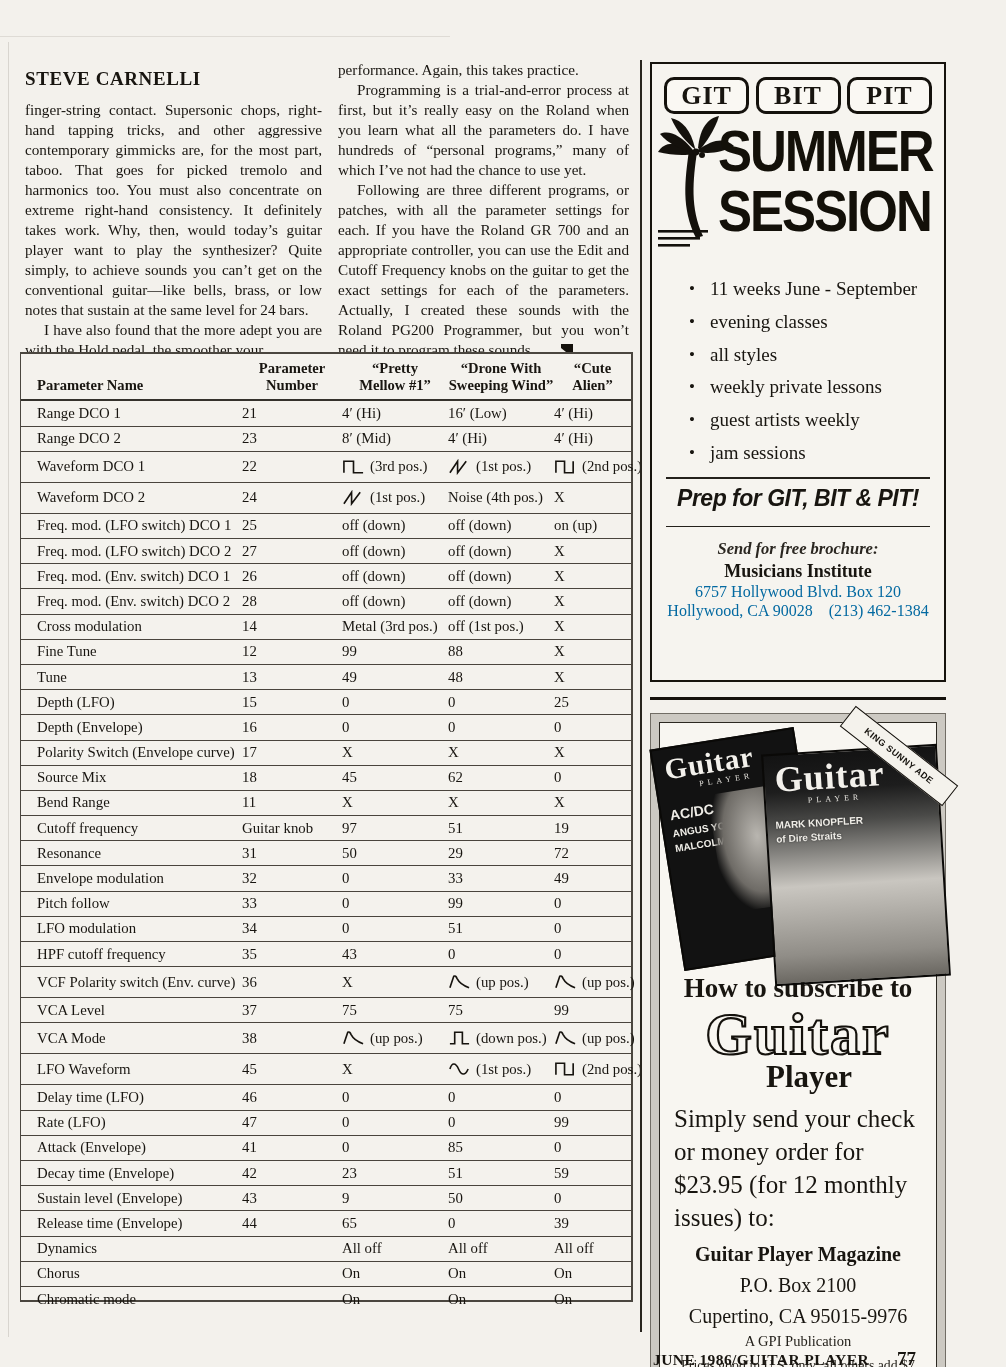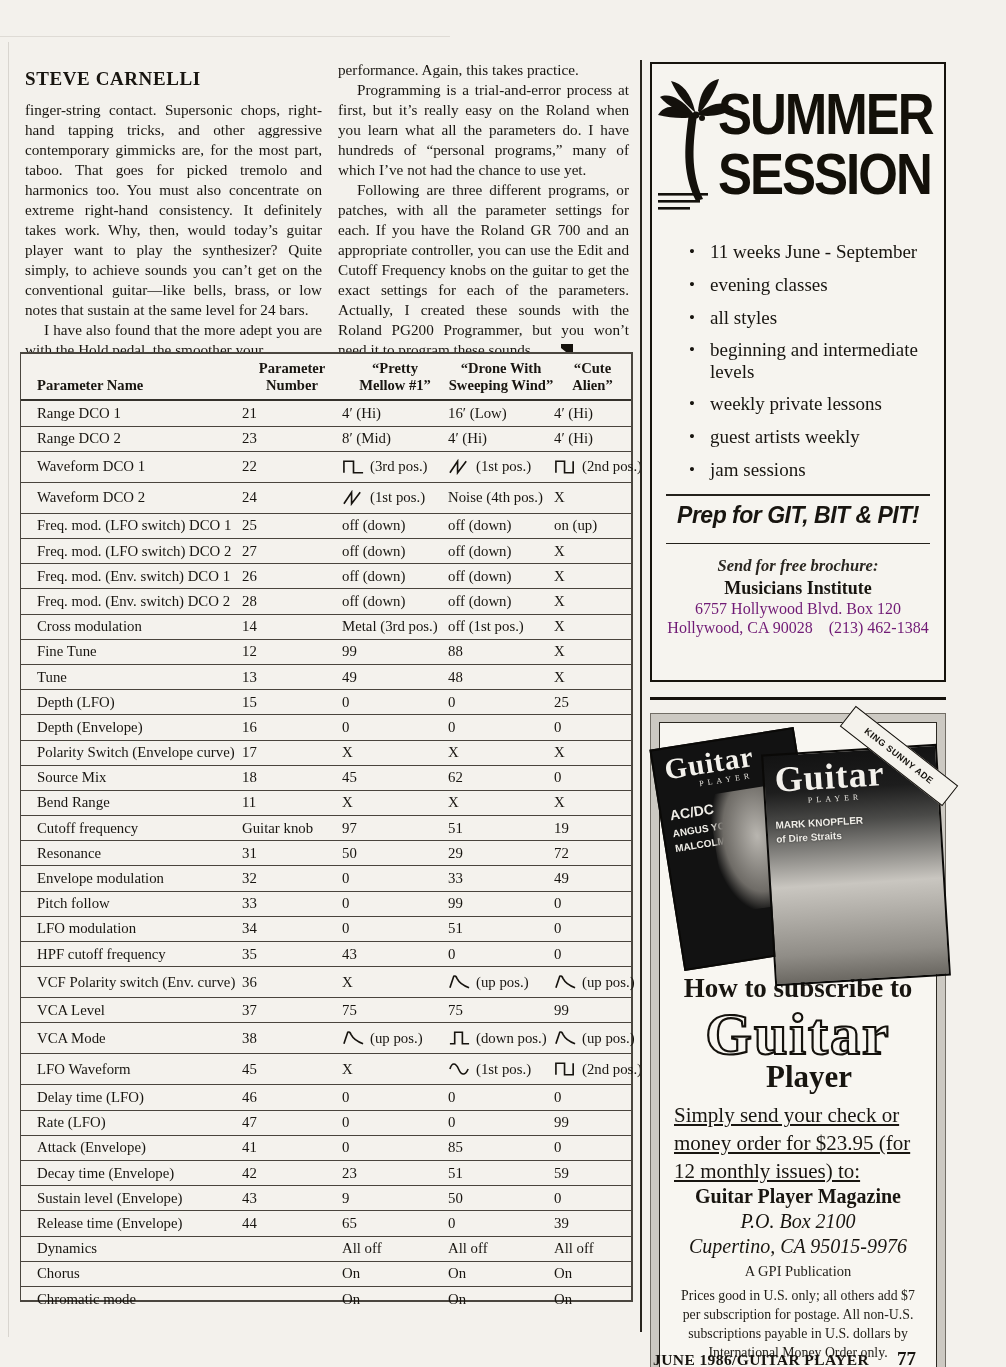--- a/index.html
+++ b/index.html
@@ -81,21 +81,21 @@
   .bullets { list-style:none; margin:26px 0 0; padding:0 0 0 48px; font-size:19px; }
   .bullets li { position:relative; margin-bottom:11.5px; line-height:1.12; }
   .bullets li::before { content:"\2022"; position:absolute; left:-21px; top:1px; font-size:17px; }
   .prep-rule { height:1.6px; background:#24211b; margin:14px 4px 0; }
   .prep-heading {
     font-family:"Liberation Sans", sans-serif; font-style:italic; font-weight:bold;
     font-size:23px; text-align:center; margin:6px 0 14px; letter-spacing:-.5px;
   }
   .brochure { font-style:italic; font-weight:bold; font-size:16.5px; text-align:center; margin-top:12px; color:#2a2620; }
   .institute { font-weight:bold; font-size:18px; text-align:center; margin-top:2px; }
-  .addr { font-size:16px; text-align:center; margin-top:1px; color:#701a75; }
+  .addr { font-size:16px; text-align:center; margin-top:1px; color:#0369a1; }
 
   .ad-sep { height:3px; background:#14110c; margin:15px 0 13px; }
 
   .ad2-frame { border:1.5px solid #716d65; background:#ccc9c2; padding:8px; box-sizing:border-box; }
   .ad2-inner { border:1.5px solid #2c2922; background:#f8f6f1; padding-bottom:12px; position:relative; }
 
   .covers { position:relative; height:240px; margin:6px 6px 0; }
   .cover { position:absolute; box-sizing:border-box; border:2px solid #0a0907; overflow:hidden; }
   .cover1 { left:0; top:8px; width:146px; height:224px; transform:rotate(-9deg); background:#121212; z-index:1; }
   .cover2 {
@@ -124,23 +124,23 @@
     font-family:"Liberation Sans",sans-serif; font-weight:bold; font-size:9px;
     letter-spacing:.5px; color:#14110c; text-align:center; line-height:1;
   }
   .sub-heading { font-size:27px; font-weight:bold; text-align:center; margin:4px 0 0; }
   .logo-guitar {
     font-weight:bold; font-size:60px; line-height:1.02; text-align:center;
     color:#f8f6f1; -webkit-text-stroke:2.2px #14110c; letter-spacing:2px;
     text-shadow:0 0 1px #14110c;
   }
   .logo-player { font-weight:bold; font-size:31px; line-height:1; text-align:center; padding-left:22px; margin-top:-4px; }
-  .sub-body { font-size:21px; line-height:1.32; margin:10px 14px 0; text-align:left;text-decoration:underline; }
-  .sub-addr-name { font-weight:bold; font-size:20px; text-align:center; }
-  .sub-addr { font-size:20px; text-align:center; margin-top:2px;font-style:italic; }
+  .sub-body { font-size:25px; line-height:1.32; margin:10px 14px 0; text-align:left; }
+  .sub-addr-name { font-weight:bold; font-size:20px; text-align:center; margin-top:9px; }
+  .sub-addr { font-size:20px; text-align:center; margin-top:8px; }
   .gpi-note { font-size:14.5px; text-align:center; margin-top:5px; color:#24211b; }
   .fine-print { font-size:13.8px; line-height:1.38; text-align:center; margin:6px 14px 0; color:#24211b; }
 
   
   .footer {
     position:absolute; left:576px; top:1328px; width:340px;
     display:flex; justify-content:flex-end; align-items:baseline; gap:28px;margin-top:20px;
   }
   .footer-issue { font-weight:bold; font-size:15.5px; letter-spacing:.4px; }
   .footer-page { font-weight:bold; font-size:19px; }
@@ -488,20 +488,25 @@
           <div class="cell">On</div>
         </div>
       </div>
   </div>
 
   <div class="v-divider"></div>
 
   <aside class="sidebar">
 
     <section class="ad1">
+      <div class="gbp-row" id="gbpRow">
+          <div class="badge">GIT</div>
+          <div class="badge">BIT</div>
+          <div class="badge">PIT</div>
+        </div>
       <div class="summer-wrap">
         <svg class="palm-svg" width="78" height="148" viewBox="0 0 78 148">
           <g fill="#14110c">
             <path d="M33 42 C29 72 25 100 40 130 L47 128 C34 100 37 72 41 44 Z"></path>
             <path d="M37 44 C20 32 8 34 2 44 C14 47 28 48 38 46 Z"></path>
             <path d="M37 42 C24 26 12 22 4 26 C12 36 26 42 38 44 Z"></path>
             <path d="M39 40 C35 22 26 12 15 10 C21 24 30 34 40 42 Z"></path>
             <path d="M42 40 C44 20 52 10 63 8 C59 22 50 34 44 42 Z"></path>
             <path d="M42 42 C58 30 70 30 78 38 C66 45 52 46 42 44 Z"></path>
             <circle cx="40" cy="44" r="3.4"></circle>
@@ -513,21 +518,20 @@
         </svg>
         <div class="summer-lines">
           <div>SUMMER</div>
           <div>SESSION</div>
         </div>
       </div>
       <ul class="bullets" id="bullets">
           <li>11 weeks June - September</li>
           <li>evening classes</li>
           <li>all styles</li>
-          <li>beginning and intermediate levels</li>
           <li>weekly private lessons</li>
           <li>guest artists weekly</li>
           <li>jam sessions</li>
         </ul>
       <div class="prep-rule"></div>
       <div class="prep-heading">Prep for GIT, BIT &amp; PIT!</div>
       <div class="prep-rule"></div>
       <div class="brochure">Send for free brochure:</div>
       <div class="institute">Musicians Institute</div>
       <div class="addr">6757 Hollywood Blvd. Box 120</div>

